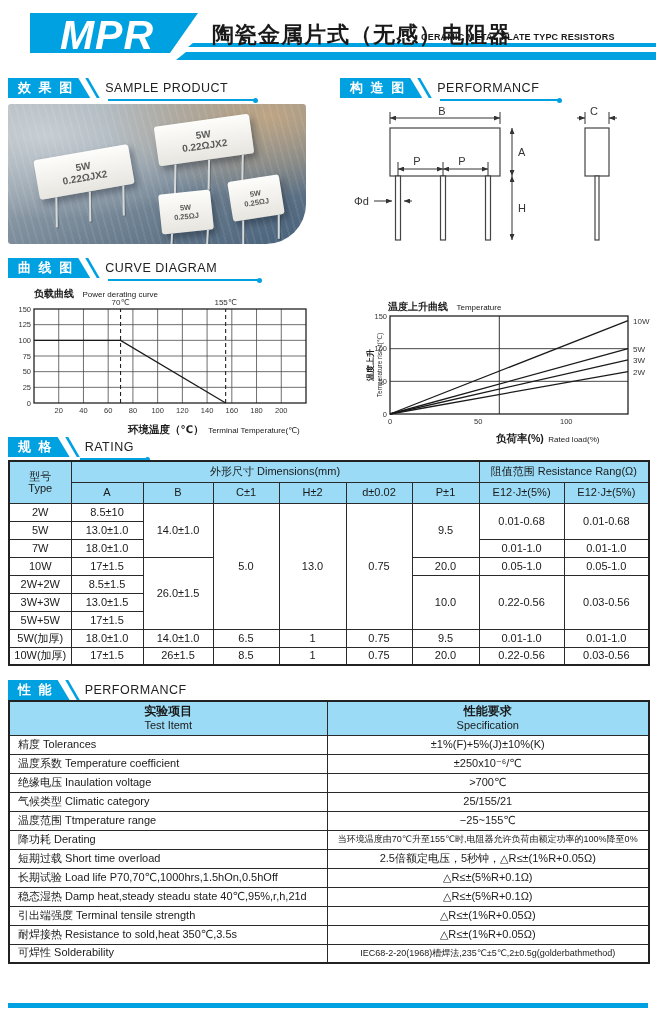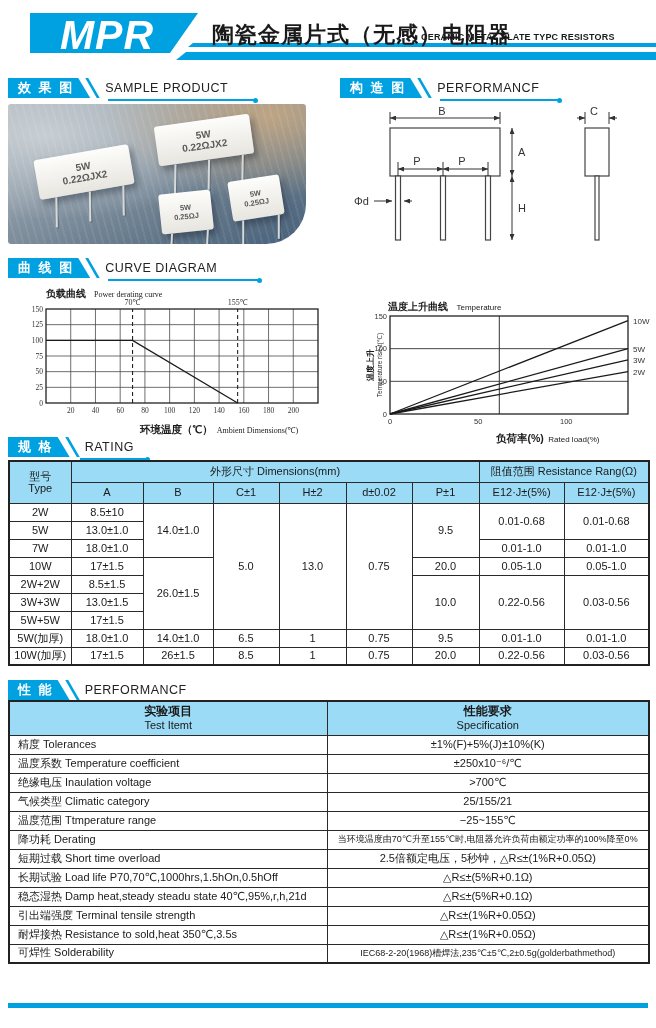--- a/index.html
+++ b/index.html
@@ -47,21 +47,21 @@
   .res-s .legs i { height:24px; }
   #res1 { left:28px;  top:48px; transform:rotate(-10deg); }
   #res2 { left:148px; top:16px; transform:rotate(-8deg); }
   #res3 { left:152px; top:88px; transform:rotate(-6deg); }
   #res4 { left:222px; top:74px; transform:rotate(-9deg); }
 
   
   .construction { position:absolute; left:350px; top:106px; }
   svg text { fill:#333; }
   .chart-wrap { position:absolute; }
-  #chart1-wrap { left:20px;  top:283px; width:316px; height:156px;font-family:Liberation Serif, serif; }
+  #chart1-wrap { left:8px;  top:283px; width:316px; height:156px; }
   #chart2-wrap { left:368px; top:296px; width:288px; height:150px; }
   .chart-title { position:absolute; white-space:nowrap; }
   .chart-title .cn { font-size:10px; font-weight:bold; }
   .chart-title .en { font-size:8px; margin-left:4px; }
   .chart-xlabel { position:absolute; white-space:nowrap; }
   .chart-xlabel .cn { font-size:10.5px; font-weight:bold; }
   .chart-xlabel .en { font-size:8px; }
   .c1-title { left:26px; top:0; }  .c1-xlabel { left:120px; top:136px; }
   .c2-title { left:20px; top:0; }  .c2-xlabel { left:128px; top:132px; }
   .c2-ylabel { position:absolute; left:-52px; top:60px; width:120px; height:18px;
@@ -245,21 +245,21 @@
         <text x="23" y="108.5" font-size="7.5" text-anchor="end">0</text>
         <text x="23" y="92.83333333333334" font-size="7.5" text-anchor="end">25</text>
         <text x="23" y="77.16666666666667" font-size="7.5" text-anchor="end">50</text>
         <text x="23" y="61.5" font-size="7.5" text-anchor="end">75</text>
         <text x="23" y="45.833333333333336" font-size="7.5" text-anchor="end">100</text>
         <text x="23" y="30.166666666666664" font-size="7.5" text-anchor="end">125</text>
         <text x="23" y="14.5" font-size="7.5" text-anchor="end">150</text>
       </svg>
     <div class="chart-xlabel c1-xlabel">
       <span class="cn">环境温度（℃）</span>
-      <span class="en">Ambient Dimensions(℃)</span>
+      <span class="en">Terminal Temperature(℃)</span>
     </div>
   </div>
 
   <div class="chart-wrap" id="chart2-wrap">
     <div class="chart-title c2-title">
       <span class="cn">温度上升曲线</span>
       <span class="en">Temperature</span>
     </div>
     <div class="c2-ylabel">
       <span class="cn">温度上升</span>

